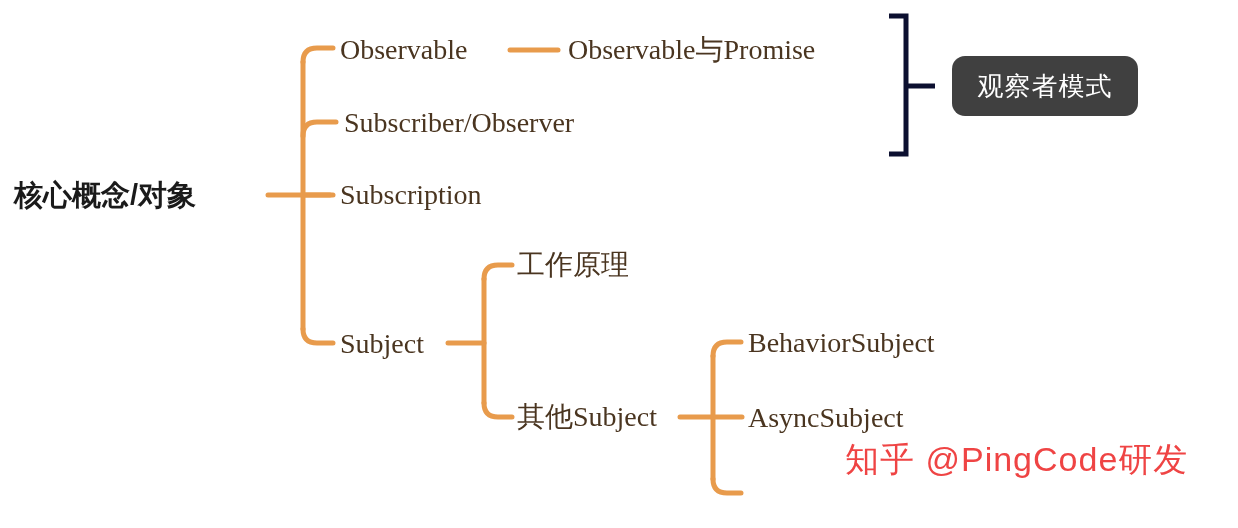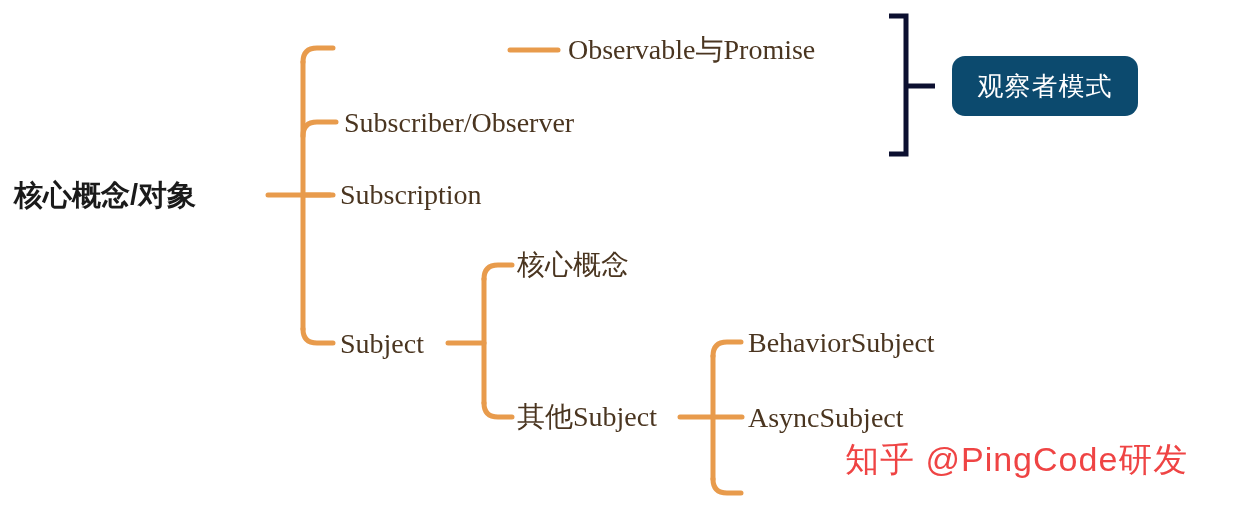--- a/index.html
+++ b/index.html
@@ -37,21 +37,21 @@
     font-weight: bold;
   }
   .node.serif-lg { font-size: 28px; }
 
   #badge {
     position: absolute;
     left: 952px;
     top: 56px;
     width: 186px;
     height: 60px;
-    background: #0c4a6e;
+    background: #404040;
     border-radius: 13px;
     display: flex;
     align-items: center;
     justify-content: center;
   }
   #badge .badge-label {
     color: #ffffff;
     font-family: "Liberation Sans", "DejaVu Sans", sans-serif;
     font-size: 26px;
     letter-spacing: 1px;
@@ -106,39 +106,42 @@
     <g fill="none" stroke="#0c1030" stroke-width="5" stroke-linecap="butt">
       <path d="M 889 16 L 906 16 L 906 154 L 889 154"></path>
       <path d="M 906 86 L 935 86"></path>
     </g>
   </svg>
 
   <div class="node root" style="left:14px; top:181px;">
     <span>核心概念/对象</span>
   </div>
 
+  <div class="node serif-lg" style="left:340px; top:36px;">
+    <span>Observable</span>
+  </div>
 
   <div class="node serif-lg" style="left:568px; top:36px;">
     <span>Observable与Promise</span>
   </div>
 
   <div class="node serif-lg" style="left:344px; top:109px;">
     <span>Subscriber/Observer</span>
   </div>
 
   <div class="node serif-lg" style="left:340px; top:181px;">
     <span>Subscription</span>
   </div>
 
   <div class="node serif-lg" style="left:340px; top:330px;">
     <span>Subject</span>
   </div>
 
   <div class="node serif-lg" style="left:517px; top:251px;">
-    <span>核心概念</span>
+    <span>工作原理</span>
   </div>
 
   <div class="node serif-lg" style="left:517px; top:403px;">
     <span>其他Subject</span>
   </div>
 
   <div class="node serif-lg" style="left:748px; top:329px;">
     <span>BehaviorSubject</span>
   </div>
 

